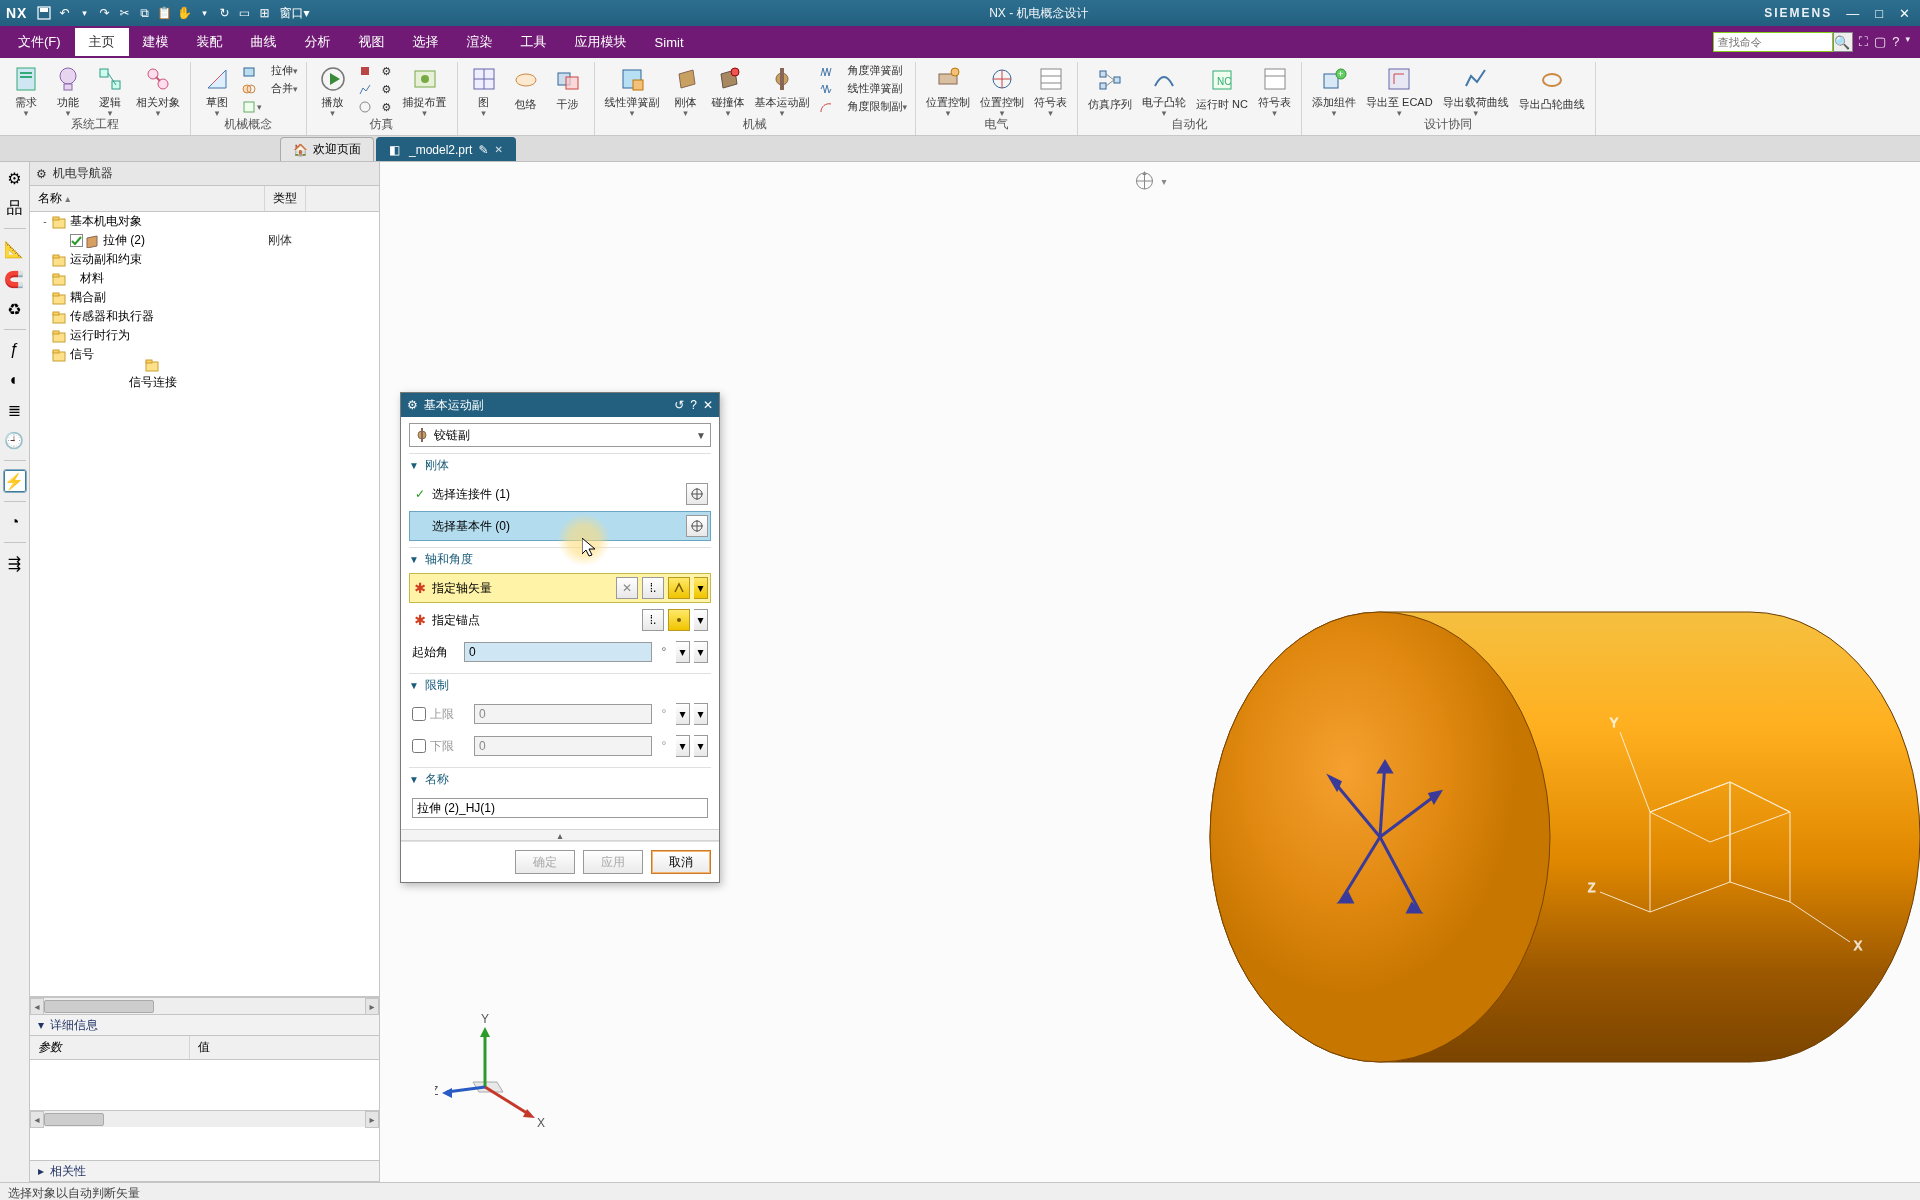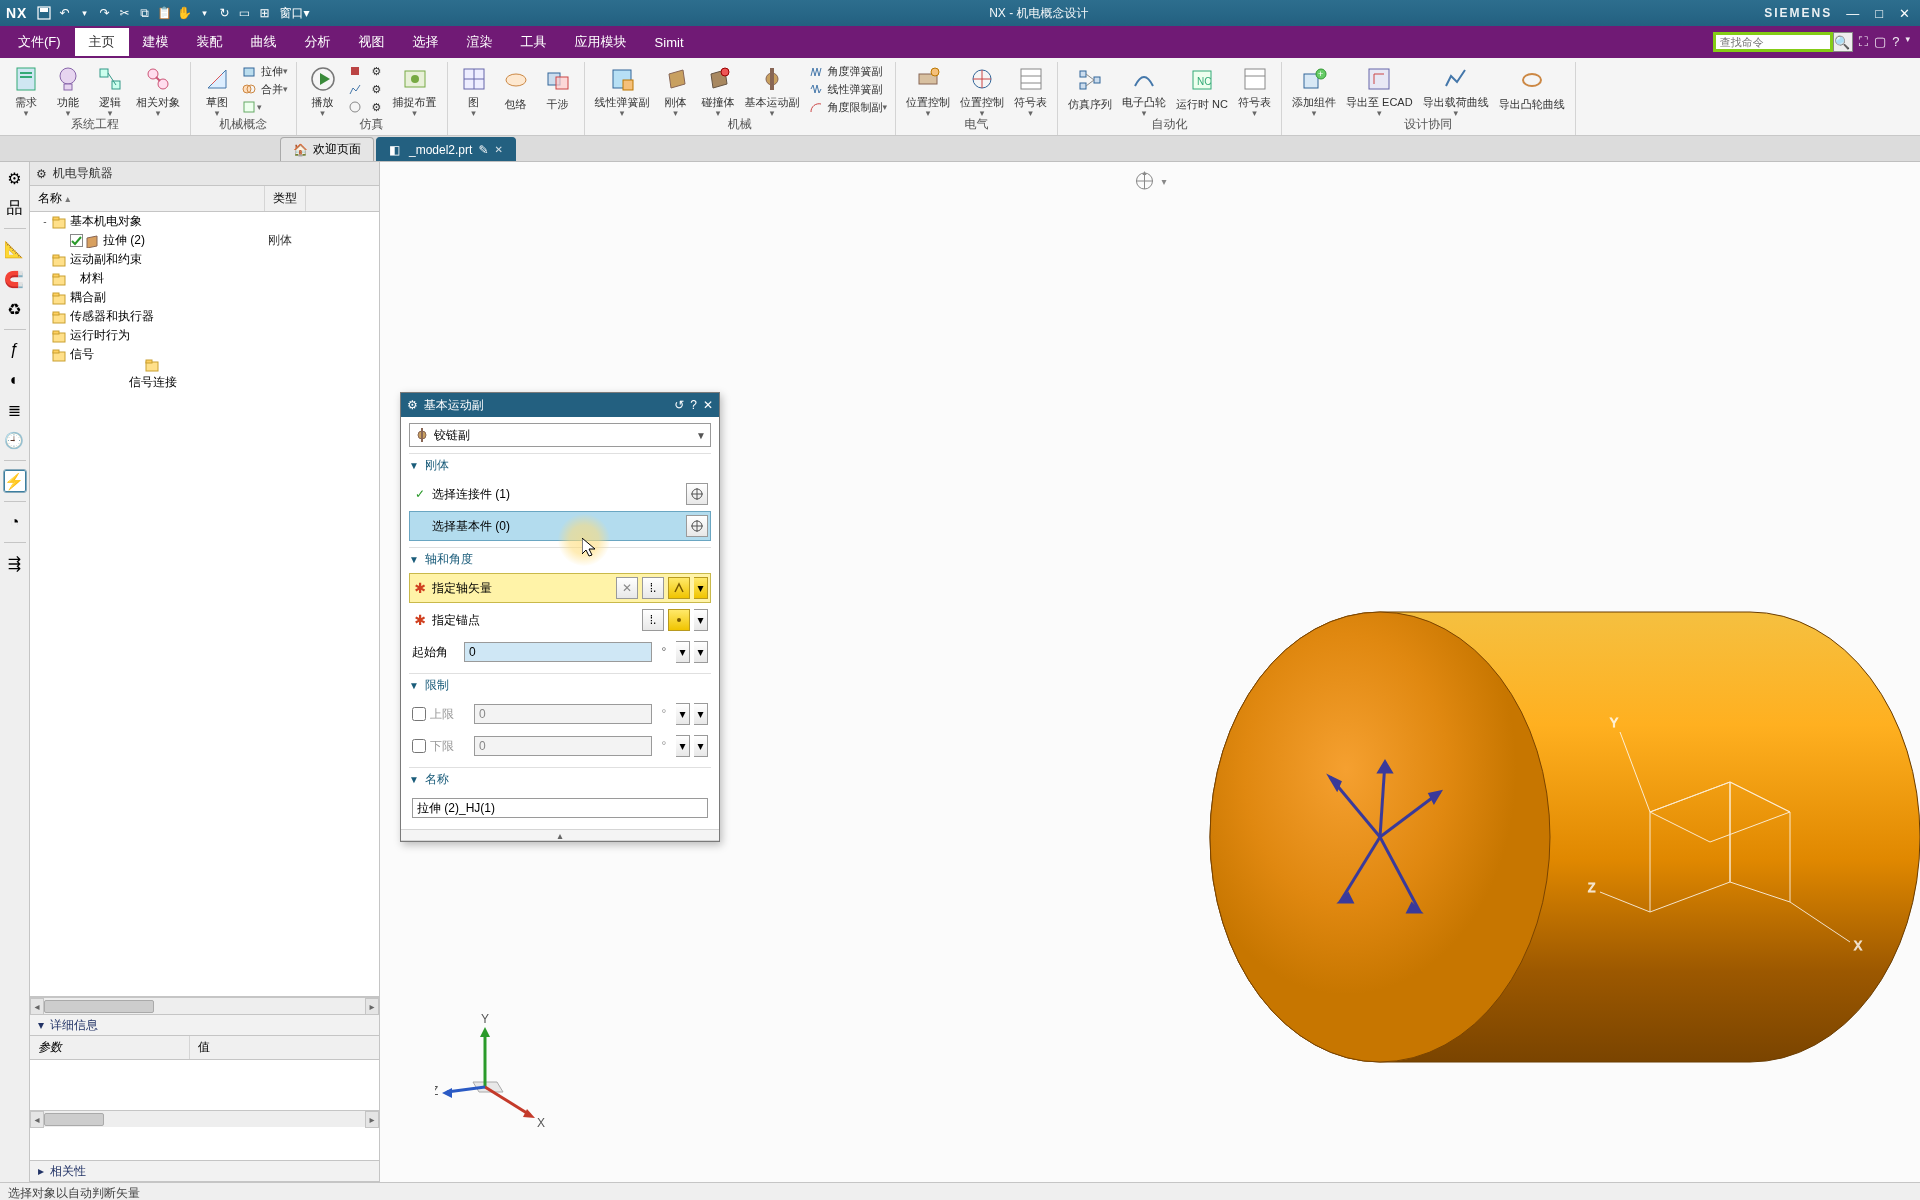--- a/index.html
+++ b/index.html
@@ -13,36 +13,36 @@
 .titlebar .center { flex: 1; text-align: center; opacity: .95; }
 .titlebar .brand { font-weight: bold; letter-spacing: 2px; margin-right: 10px; opacity: .9; }
 .titlebar .winctl { display: flex; gap: 8px; margin-right: 6px; }
 .titlebar .winctl span { cursor: pointer; padding: 0 4px; font-size: 13px; }
 
 
 .menubar { height: 32px; background: #701a75; color: #fff; display: flex; align-items: center; padding: 0 4px; font-size: 13px; }
 .menubar .mitem { padding: 5px 14px; cursor: pointer; }
 .menubar .mitem.active { background: #fff; color: #333; }
 .menubar .search { margin-left: auto; }
-.menubar .search input { width: 120px; height: 20px; font-size: 11px; background: #fff; border: 3px solid #84cc16; padding: 0 4px; }
+.menubar .search input { width: 120px; height: 20px; font-size: 11px; background: #fff; border: 1px solid #84cc16; padding: 0 4px; }
 .menubar .search-btn { width: 20px; height: 20px; border: 1px solid #888; background: #eee; margin-right: 6px; display:inline-flex;align-items:center;justify-content:center;}
 .menubar .right-icons { display: flex; gap: 6px; margin-right: 6px; }
 .menubar .right-icons span { cursor: pointer; opacity: .9; }
 
 
 .ribbon { height: 78px; background: #f5f5f5; border-bottom: 1px solid #c8c8c8; display: flex; padding-top: 4px; font-size: 11px; color: #333; }
 .rgroup { display: flex; flex-direction: column; border-right: 1px solid #d4d4d4; padding: 0 6px; position: relative; }
 .rgroup .label { position: absolute; bottom: 2px; left: 0; right: 0; text-align: center; font-size: 12px; color: #555; }
 .rgroup .row-icons { display: flex; gap: 2px; height: 58px; }
 .rbtn { display: flex; flex-direction: column; align-items: center; justify-content: flex-start; padding: 2px 4px; cursor: pointer; border-radius: 3px; min-width: 40px; }
 .rbtn .ricon { width: 28px; height: 28px; margin: 2px; display: flex; align-items: center; justify-content: center; }
 .rbtn .rtxt { font-size: 11px; text-align: center; line-height: 12px; margin-top: 2px; white-space: nowrap; }
 .rbtn.small { min-width: 0; padding: 1px 2px; flex-direction: row; height: 18px; }
 .rbtn.small .ricon { width: 16px; height: 16px; margin: 0; }
-.rbtn.small .rtxt { margin: 0 0 0 4px; }
+.rbtn.small .rtxt { margin: 0 0 0 14px; font-family: Liberation Mono, monospace; }
 .rbtn .drop { font-size: 9px; color: #666; }
 .rgroup .vstack { display: flex; flex-direction: column; gap: 0; }
 
 
 svg { display: block; }
 
 
 .doctabs { height: 26px; background: #dcdcdc; border-bottom: 1px solid #bfbfbf; display: flex; align-items: flex-end; padding-left: 280px; font-size: 12px; }
 .doctab { height: 24px; padding: 0 12px; display: flex; align-items: center; gap: 6px; border: 1px solid #aaa; border-bottom: none; background: #e5e5e5; margin-right: 2px; border-radius: 4px 4px 0 0; cursor: pointer; }
 .doctab.active { background: #236080; color: #fff; border-color: #236080; }
@@ -939,20 +939,25 @@
         <div class="sect-hd">
             <span class="tri3">▼</span>
             <span>名称</span>
           </div>
         <div class="field-row">
           <input class="finput" value="拉伸 (2)_HJ(1)" style="">
         </div>
       </div>
     </div>
     <div class="collapse-bar">▴</div>
+    <div class="btnbar">
+      <button disabled="">确定</button>
+      <button disabled="">应用</button>
+      <button class="orange">取消</button>
+    </div>
   </div>
 
   <div class="cursor-halo" style="left:558px; top:352px;"></div>
   <svg class="cursor-ptr" style="left:582px; top:376px;">
       <polygon points="0,0 0,16 4,12 7,18 10,17 7,11 13,11" fill="#fff" stroke="#000" stroke-width="1"></polygon>
     </svg>
 </div>
 
 <div class="statusbar">
   <span>选择对象以自动判断矢量</span>

